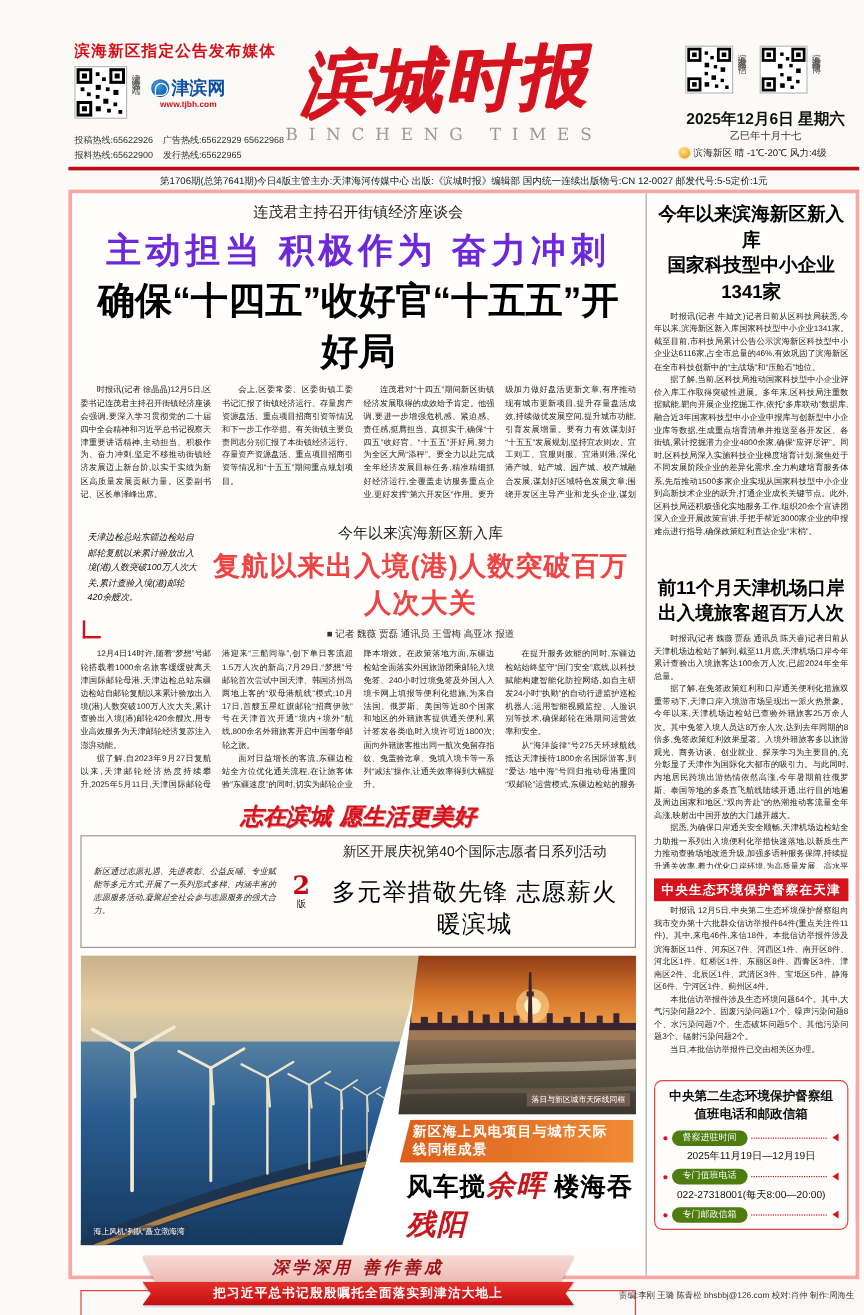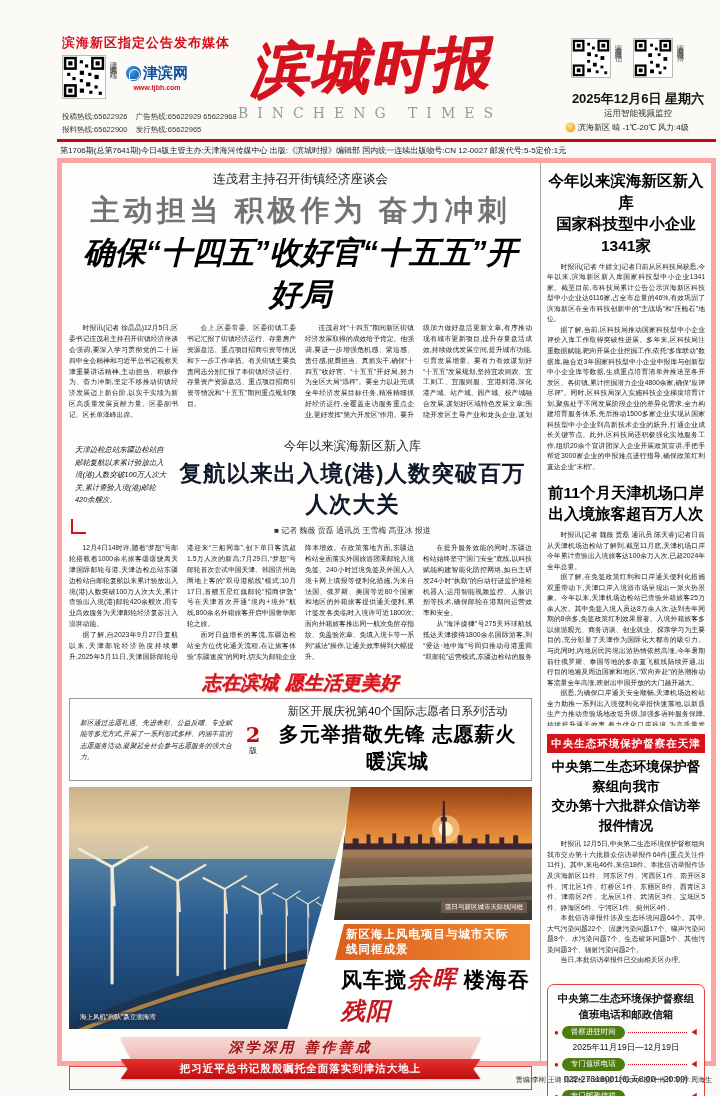--- a/index.html
+++ b/index.html
@@ -24,58 +24,58 @@
   .title-en { font-family:"DejaVu Serif",serif; font-size:14px; color:#9a9a9a; letter-spacing:9px; margin-top:8px; }
   .mh-qr2 { position:absolute; top:38px; display:flex; }
   .mh-qr2.pos1 { left:571px; } .mh-qr2.pos2 { left:633px; }
   .mh-qr2 .qr { width:40px; height:40px; }
   .mh-qr2 .vert-label { height:40px; }
   .date-line { position:absolute; left:560px; top:90px; width:156px; text-align:center; font-size:13px; font-weight:bold; color:#111; }
   .lunar { position:absolute; left:560px; top:108px; width:156px; text-align:center; font-size:8.5px; color:#333; }
   .weather { position:absolute; left:566px; top:122px; width:152px; display:flex; align-items:center; gap:3px; font-size:8px; color:#222; }
   .sun-icon { width:9px; height:9px; border-radius:50%; background:radial-gradient(circle at 40% 35%, #ffe396, #f5a623 70%); box-shadow:0 0 2px #f5a623; flex:0 0 auto; }
   .red-rule { position:absolute; left:57px; right:4px; top:139px; height:2.5px; background:#c40810; }
-  .info-bar { position:absolute; left:57px; right:4px; top:143px; height:14px; display:flex; justify-content:flex-start; align-items:center; font-size:8px; color:#222; padding:0 3px; }
-
-  
-  .content { position:absolute; left:57px; right:4px; top:158px; bottom:30px; border:5px solid #fca5a5; background:#fffefc; display:flex; }
+  .info-bar { position:absolute; left:57px; right:4px; top:143px; height:14px; display:flex; justify-content:center; align-items:center; font-size:8px; color:#222; padding:0 3px; }
+
+  
+  .content { position:absolute; left:57px; right:4px; top:158px; bottom:30px; border:3px solid #fca5a5; background:#fffefc; display:flex; }
   .left-pane { width:479px; border-right:1px solid #aaa; padding:5px 8px 0 7px; }
   .right-pane { flex:1; padding:3px 6px 0 6px; }
 
   
   .lead { text-align:center; }
   .lead-kicker { font-size:12.5px; color:#222; margin-top:3px; }
-  .lead-h1 { font-size:29px; font-weight:900; letter-spacing:4px; color:#737373; margin-top:3px; }
-  .lead-h2 { font-size:31px; font-weight:900; letter-spacing:0px; color:#000; margin-top:1px;font-style:italic; }
+  .lead-h1 { font-size:29px; font-weight:900; letter-spacing:4px; color:#6d28d9; margin-top:3px; }
+  .lead-h2 { font-size:31px; font-weight:900; letter-spacing:0px; color:#000; margin-top:1px; }
   .lead-deck { font-size:11.5px; margin-top:4px; }
   .body-cols { text-align:justify; font-size:6.8px; line-height:1.6; color:#222; overflow:hidden; margin-top:7px; }
   .body-cols p { text-indent:2em; }
   .lead-body { column-count:4; column-gap:9px; height:104px; }
 
   
   .cruise { margin-top:9px; }
   .cruise-top { display:flex; }
   .cruise-note { width:104px; font-size:7.4px; line-height:1.7; font-style:italic; color:#111; padding:8px 5px 10px 6px; position:relative; }
   .bracket { position:absolute; left:2px; bottom:2px; width:15px; height:15px; border-left:2px solid #d30f1a; border-bottom:2px solid #d30f1a; }
   .cruise-head { flex:1; text-align:center; padding-top:2px; }
   .cruise-kicker { font-size:12.5px; }
-  .cruise-h { font-size:22.5px; font-weight:900; letter-spacing:1px; margin-top:3px; color:#0f172a; }
+  .cruise-h { font-size:22.5px; font-weight:900; letter-spacing:1px; margin-top:3px; color:#ef4444; }
   .cruise-byline { font-size:8px; color:#333; margin-top:5px; }
   .cruise-body { column-count:4; column-gap:9px; height:122px; }
 
   
   .vol-banner { text-align:center; margin-top:5px; font-family:"DejaVu Serif",serif; font-style:italic; font-weight:bold; font-size:19px; color:#d5131f; text-shadow:0.5px 0.5px 0 #e8746f; }
   .vol-box { border:1px solid #999; display:flex; align-items:center; padding:5px 10px; margin-top:2px; gap:8px; }
   .vol-summary { width:152px; font-size:6.8px; line-height:1.65; font-style:italic; color:#222; text-align:justify; }
   .vol-page { width:26px; text-align:center; }
   .pg-num { color:#c40810; font-size:21px; font-weight:bold; font-family:"DejaVu Serif",serif; line-height:1; }
   .pg-lab { font-size:8px; color:#222; }
   .vol-head { flex:1; text-align:center; }
   .vol-kicker { font-size:11.5px; }
-  .vol-h { font-size:20px; font-weight:700; letter-spacing:1px; margin-top:2px; color:#000; }
+  .vol-h { font-size:20px; font-weight:400; letter-spacing:1px; margin-top:13px; color:#000; }
 
   
   .photo-block { margin-top:6px; position:relative; height:242px; background:#fff; overflow:hidden; }
   .pb-left { position:absolute; left:0; top:0; width:62%; height:100%; clip-path:polygon(0 0,100% 0,76% 100%,0 100%); }
   .pb-left svg { width:100%; height:100%; display:block; }
   .pb-caption-l { position:absolute; left:7px; bottom:6px; font-size:6.5px; color:#fff; background:rgba(30,50,80,.45); padding:1px 4px; }
   .pb-right { position:absolute; left:54%; right:0; top:0; bottom:0; }
   .pb-sun { position:relative; height:133px; clip-path:polygon(15% 0,100% 0,100% 100%,7% 100%); }
   .pb-sun svg { width:100%; height:100%; display:block; }
   .pb-caption-r { position:absolute; right:5px; bottom:7px; font-size:6.5px; color:#fff; background:rgba(140,110,95,.6); padding:1px 4px; }
@@ -203,21 +203,21 @@
         <rect x="23" y="26" width="4" height="4" fill="#000"></rect>
         <rect x="31" y="29" width="3" height="3" fill="#000"></rect>
         <rect x="17" y="32" width="4" height="4" fill="#000"></rect>
         <rect x="26" y="34" width="3" height="3" fill="#000"></rect>
       </svg>
   </div>
   <div class="vert-label">滨海发布微博</div>
 </div>
 
 <div class="date-line">2025年12月6日 星期六</div>
-<div class="lunar">运用智能视频监控</div>
+<div class="lunar">乙巳年十月十七</div>
 <div class="weather">
   <span class="sun-icon"></span>
   <span>滨海新区 晴 -1℃-20℃ 风力:4级</span>
 </div>
 
 <div class="red-rule"></div>
 <div class="info-bar">
   <span>第1706期(总第7641期)今日4版</span>
   <span>主管主办:天津海河传媒中心   出版:《滨城时报》编辑部   国内统一连续出版物号:CN 12-0027   邮发代号:5-5</span>
   <span>定价:1元</span>
@@ -414,21 +414,20 @@
       <div class="rc-h"><span>前11个月天津机场口岸</span><br><span>出入境旅客超百万人次</span></div>
       <div class="rc-body">
           <p>时报讯(记者 魏薇 贾磊 通讯员 陈天睿)记者日前从天津机场边检站了解到,截至11月底,天津机场口岸今年累计查验出入境旅客达100余万人次,已超2024年全年总量。</p>
           <p>据了解,在免签政策红利和口岸通关便利化措施双重带动下,天津口岸入境游市场呈现出一派火热景象。今年以来,天津机场边检站已查验外籍旅客25万余人次。其中免签入境人员达8万余人次,达到去年同期的8倍多,免签政策红利效果显著。入境外籍旅客多以旅游观光、商务访谈、创业就业、探亲学习为主要目的,充分彰显了天津作为国际化大都市的吸引力。与此同时,内地居民跨境出游热情依然高涨,今年暑期前往俄罗斯、泰国等地的多条直飞航线陆续开通,出行目的地遍及周边国家和地区,“双向奔赴”的热潮推动客流量全年高涨,映射出中国开放的大门越开越大。</p>
           <p>据悉,为确保口岸通关安全顺畅,天津机场边检站全力助推一系列出入境便利化举措快速落地,以新质生产力推动查验场地改造升级,加强多语种服务保障,持续提升通关效率,着力优化口岸环境,为高质量发展、高水平开放保驾护航。</p>
         </div>
     </article>
 
     <section class="insp">
       <div class="red-banner">中央生态环境保护督察在天津</div>
-      <div class="insp-h"><span>中央第二生态环境保护督察组向我市</span><br><span>交办第十六批群众信访举报件情况</span></div>
       <div class="rc-body insp-body">
           <p>时报讯 12月5日,中央第二生态环境保护督察组向我市交办第十六批群众信访举报件64件(重点关注件11件)。其中,来电46件,来信18件。本批信访举报件涉及滨海新区11件、河东区7件、河西区1件、南开区8件、河北区1件、红桥区1件、东丽区8件、西青区3件、津南区2件、北辰区1件、武清区3件、宝坻区5件、静海区6件、宁河区1件、蓟州区4件。</p>
           <p>本批信访举报件涉及生态环境问题64个。其中,大气污染问题22个、固废污染问题17个、噪声污染问题8个、水污染问题7个、生态破坏问题5个、其他污染问题3个、辐射污染问题2个。</p>
           <p>当日,本批信访举报件已交由相关区办理。</p>
         </div>
       <div class="insp-box">
         <div class="ib-title"><span>中央第二生态环境保护督察组</span><br><span>值班电话和邮政信箱</span></div>
         <div class="ib-labelrow">
             <span class="ib-dot">●</span>
             <span class="ib-pill">督察进驻时间</span>

